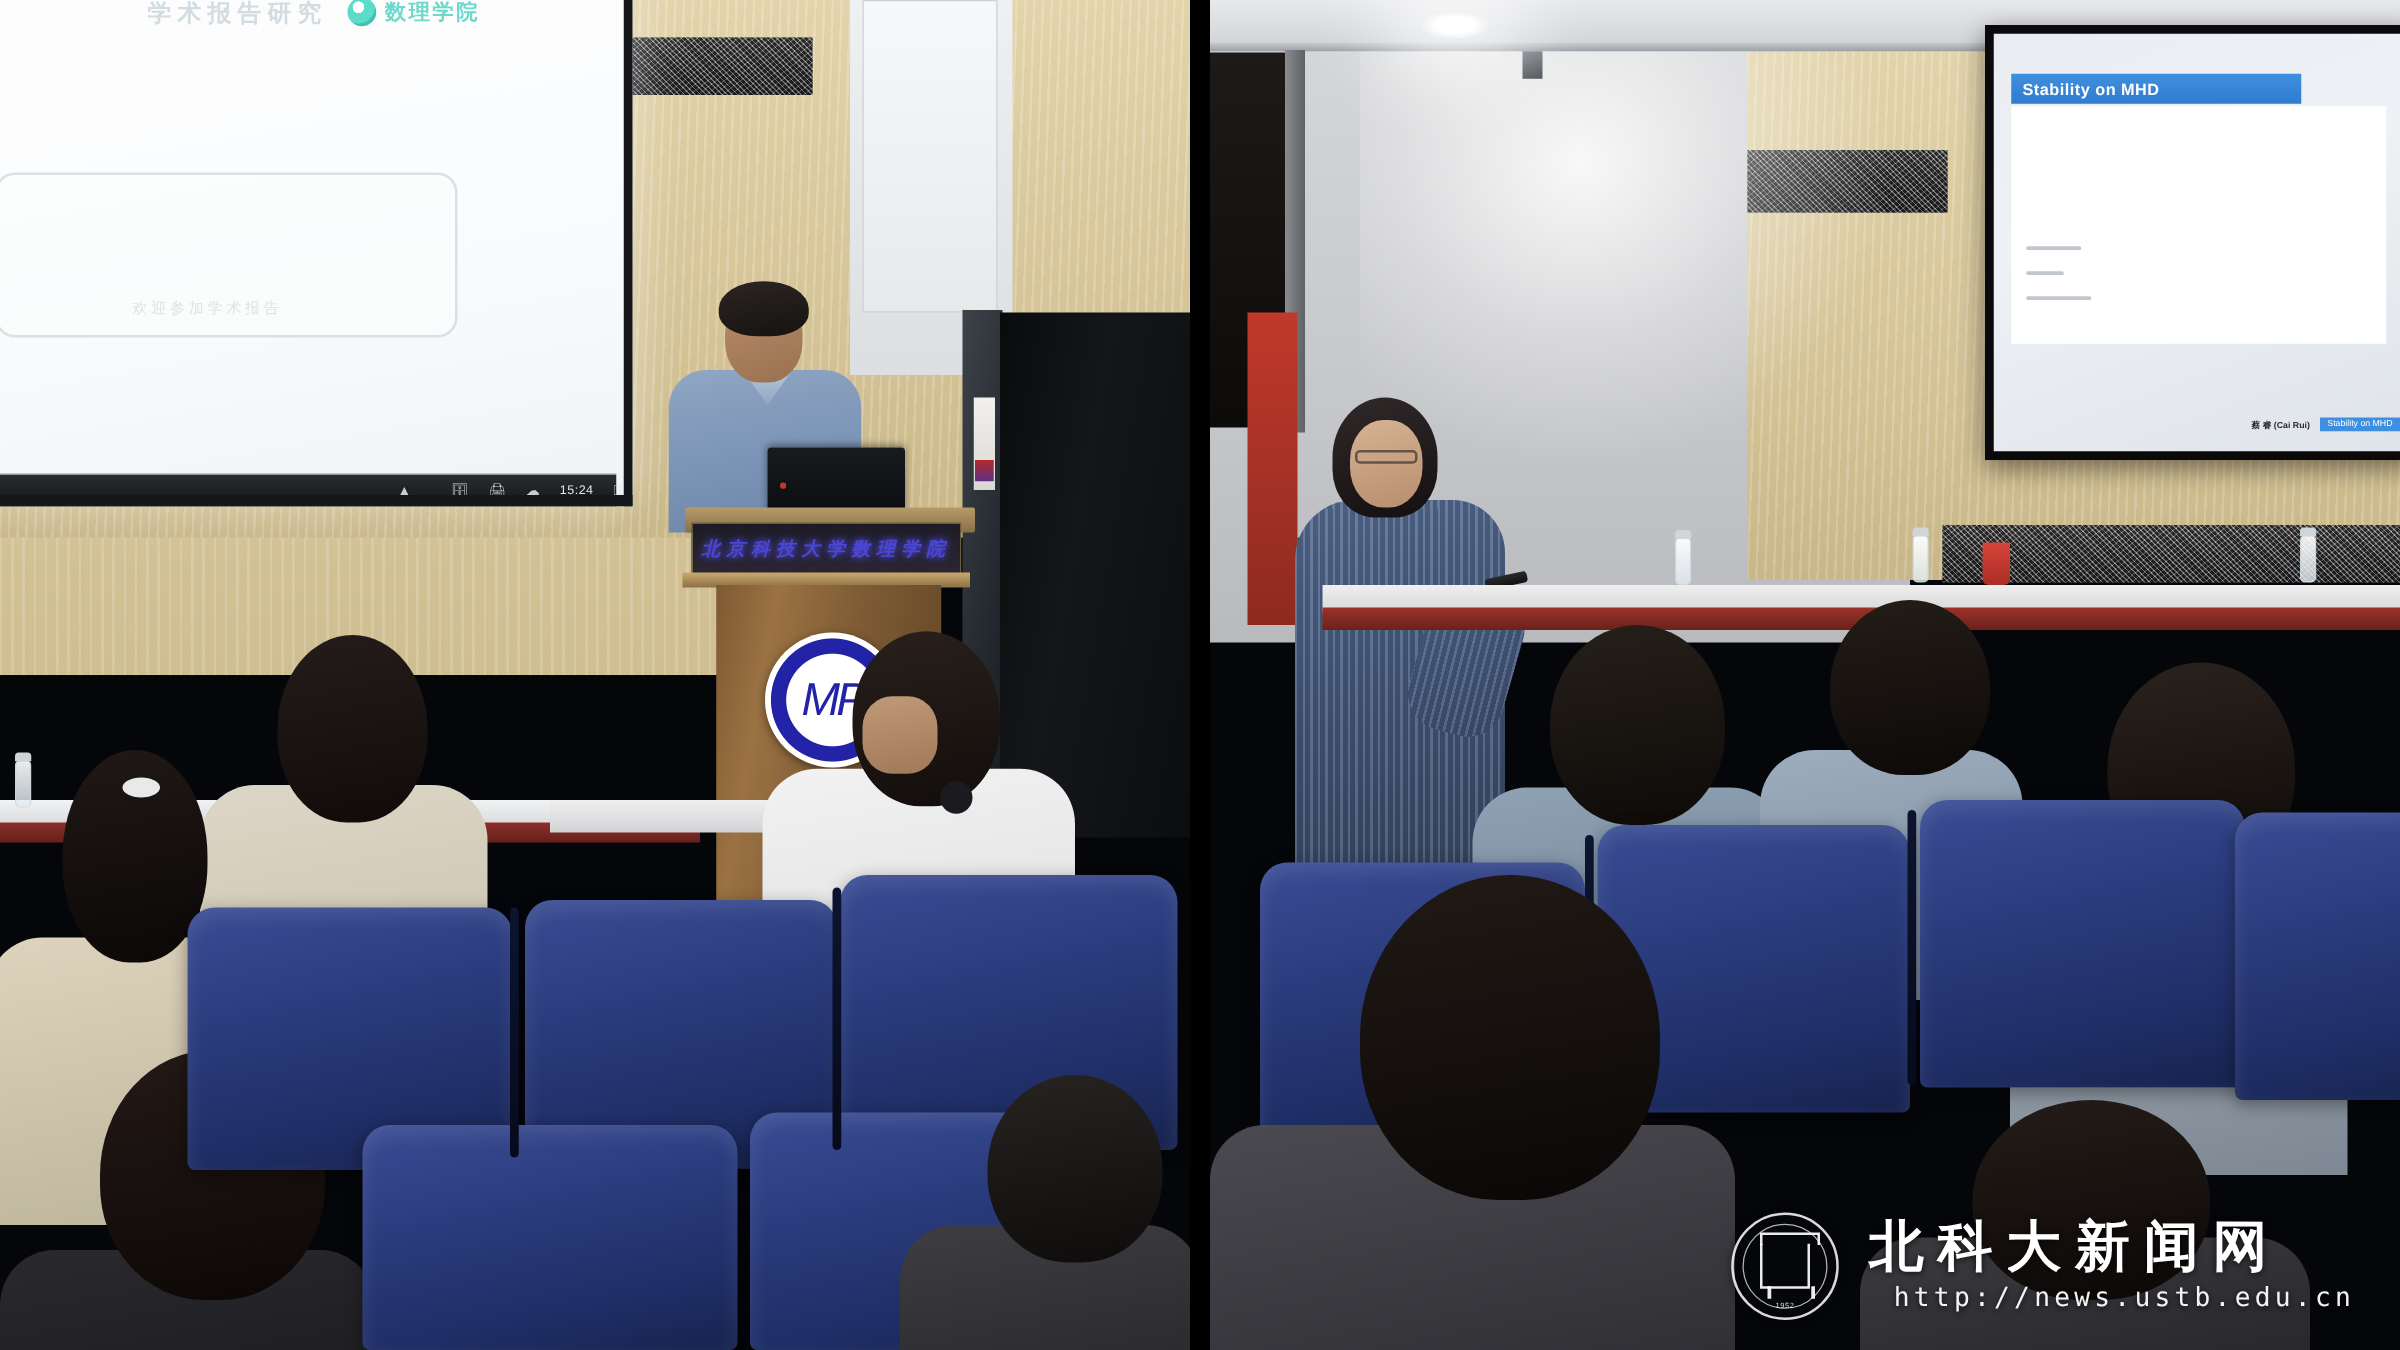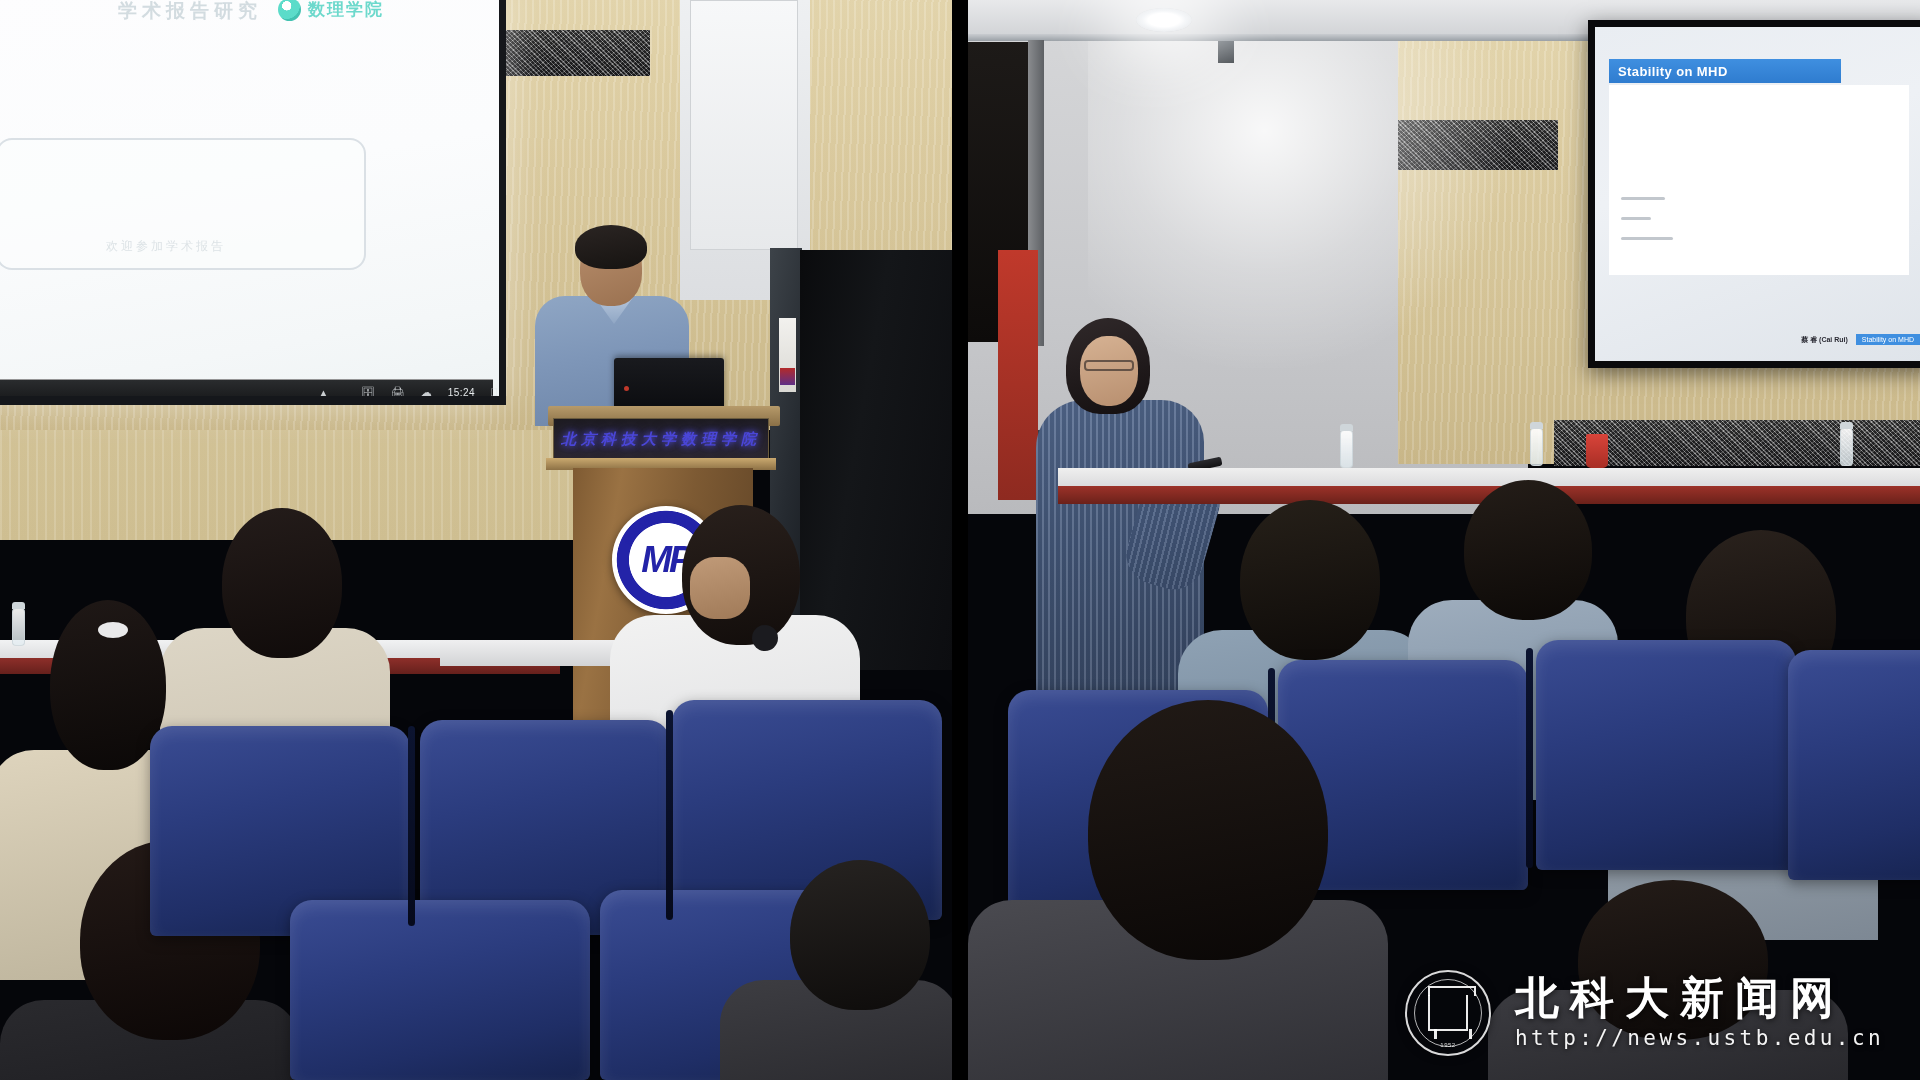--- a/index.html
+++ b/index.html
@@ -111,21 +111,21 @@
     position:absolute; left:573px; top:468px; width:180px; height:262px;
     background:linear-gradient(100deg,#7e5a32 0%, #9a7243 22%, #7d5a33 55%, #5f4326 100%);
   }
   .mp-emblem{
     position:absolute; left:612px; top:506px; width:108px; height:108px; border-radius:50%;
     background:radial-gradient(circle, #ffffff 0 48%, #2323a8 49% 64%, #ffffff 65% 72%, #2323a8 73% 100%);
     box-shadow:0 2px 8px rgba(0,0,0,.45);
     display:flex; align-items:center; justify-content:center;
   }
   .mp-emblem-text{
-    font-size:37px; font-weight:700; color:#2323a8; letter-spacing:-3px; font-style:italic;
+    font-size:37px; font-weight:400; color:#2323a8; letter-spacing:-3px; font-style:italic;
   }
   
   .l-laptop{
     position:absolute; left:614px; top:358px; width:110px; height:54px;
     background:linear-gradient(180deg,#191a1e,#0b0c0f); border-radius:3px 3px 0 0;
     box-shadow:0 -2px 6px rgba(0,0,0,.4);
   }
   .l-laptop-dot{ position:absolute; left:10px; top:28px; width:5px; height:5px; border-radius:50%; background:#c0392b; }
   
   .l-speaker-head{
@@ -353,20 +353,21 @@
   .wm-text{ display:flex; flex-direction:column; gap:6px; }
   .wm-cn{
     font-size:44px; font-weight:700; color:#ffffff; letter-spacing:11px;
     text-shadow:0 1px 6px rgba(0,0,0,.75); line-height:1;
     font-family:"DejaVu Sans","Liberation Sans",sans-serif;
   }
   .wm-url{
     font-size:21px; color:rgba(255,255,255,.95); letter-spacing:3.4px;
     text-shadow:0 1px 5px rgba(0,0,0,.8);
     font-family:"DejaVu Sans Mono","Liberation Mono",monospace;
+    margin-left:20px;
   }
 </style>
 </head>
 <body>
 
 <div class="composite">
 
   <div class="panel panel-left">
 
     <div class="wall-marble l-wall"></div>

